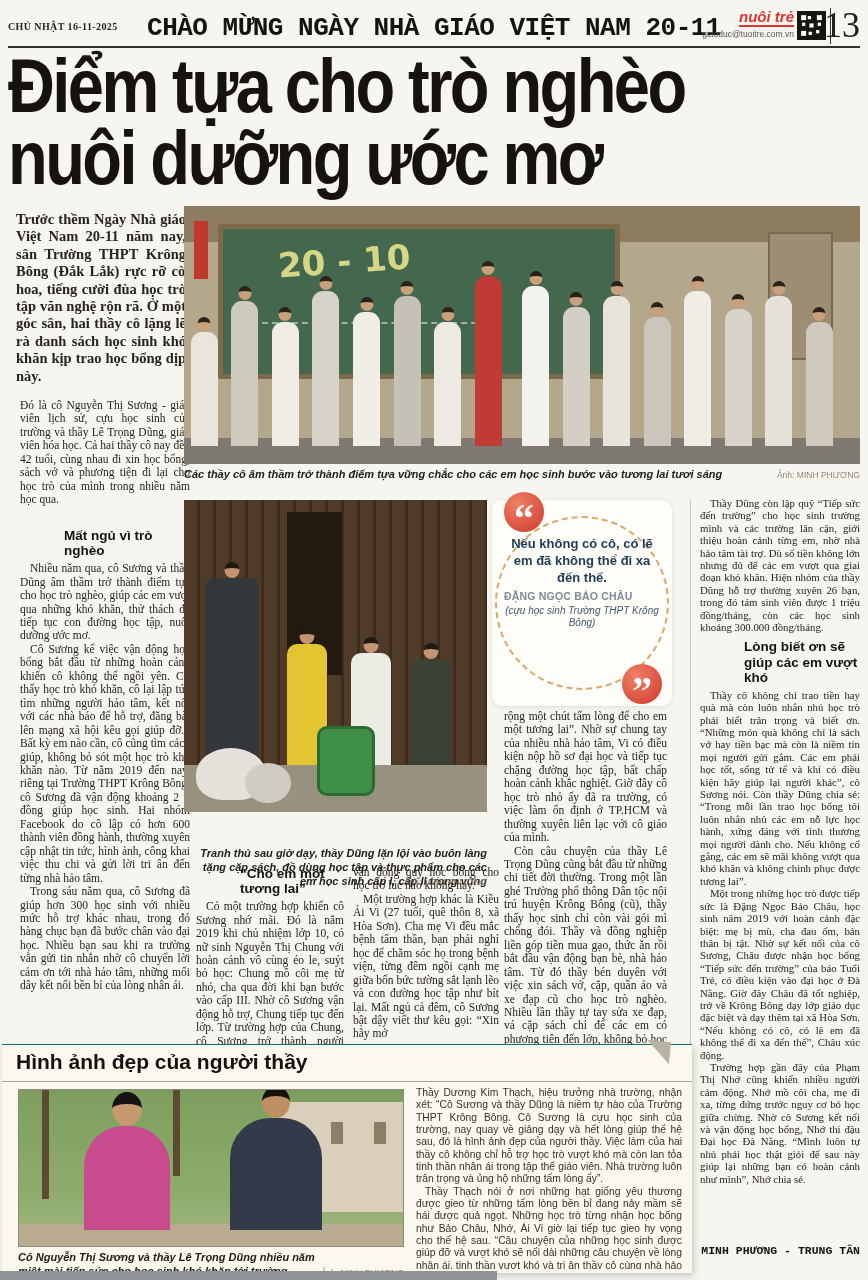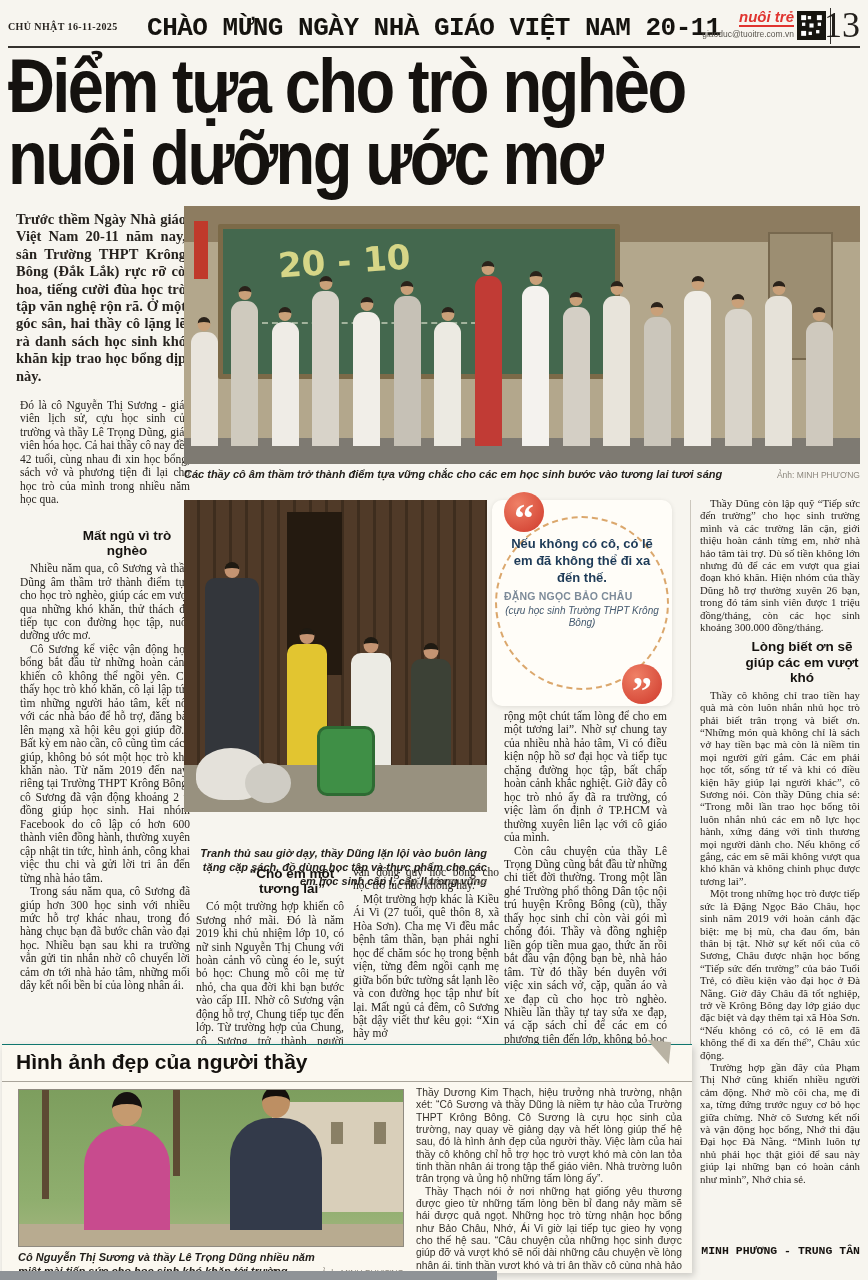--- a/index.html
+++ b/index.html
@@ -18,21 +18,21 @@
   .pn-line{position:absolute;right:29px;top:2px;width:1px;height:36px;background:#35322e;}
   .pageno{position:absolute;right:0;top:0;font-family:"Liberation Serif",serif;font-size:36px;line-height:38px;color:#23201c;}
   
   .headline{position:absolute;left:8px;top:50px;width:1015px;transform:scaleX(.855);transform-origin:left top;
             font-family:"Liberation Sans",sans-serif;font-weight:800;font-size:76px;line-height:.95;
             letter-spacing:-3px;color:#15120f;}
   
   .serifcol{font-size:11.5px;line-height:1.17;text-align:justify;margin-left:12px;}
   .serifcol p,.rightcol p{margin:0;text-indent:10px;}
   h3.sec{font-family:"Liberation Sans",sans-serif;font-weight:700;font-size:13.5px;line-height:1.12;
-         margin:6px 0 4px;text-align:center;text-indent:0;color:#15120f;padding-left:44px;}
+         margin:6px 0 4px;text-align:left;text-indent:0;color:#15120f;padding-left:44px;}
   
   .lead{position:absolute;left:4px;top:211px;width:170px;font-weight:700;font-size:14.5px;line-height:1.2;text-align:justify;margin-left:12px;}
   .intro{position:absolute;left:8px;top:399px;width:170px;}
   .leftflow{position:absolute;left:8px;top:528px;width:170px;height:508px;overflow:hidden;}
   
   .ph{position:absolute;overflow:hidden;background:#b2a68c;}
   .ph1{left:184px;top:206px;width:676px;height:258px;}
   .ph1-wall{position:absolute;inset:0;background:linear-gradient(#8d7c60 0 14%,#b3a78c 14% 100%);}
   .ph1-flag{position:absolute;left:1.5%;top:6%;width:14px;height:58px;background:#c0392b;}
   .ph1-board{position:absolute;left:5%;top:7%;width:58%;height:56%;background:#44684e;border:5px solid #7c6a48;border-radius:2px;}

